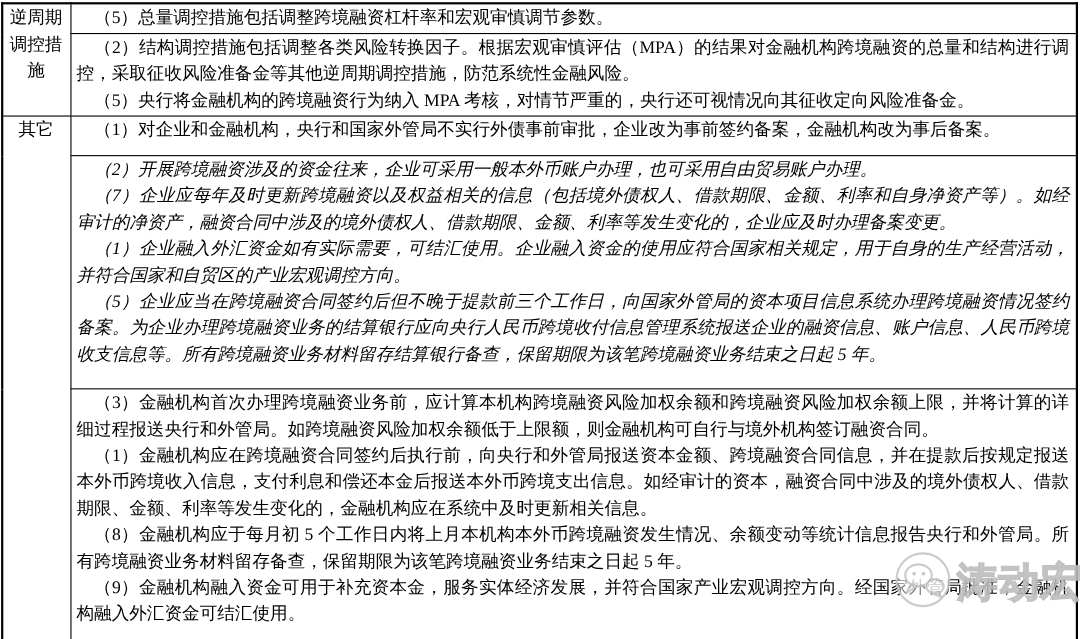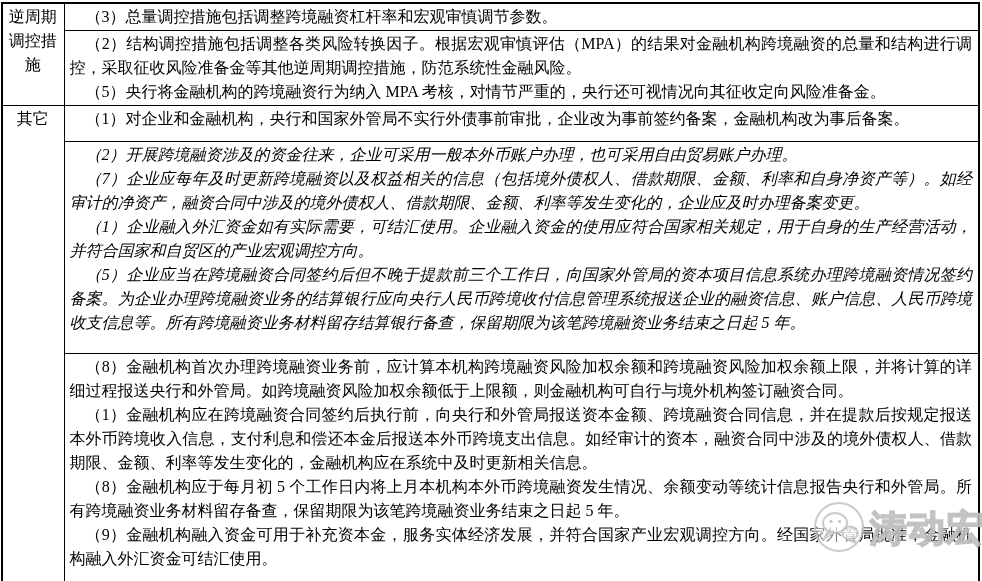--- a/index.html
+++ b/index.html
@@ -80,21 +80,21 @@
   <table class="reg-table">
     <colgroup>
       <col style="width:62px">
       <col>
     </colgroup>
     <tbody>
 
       <tr class="h27">
         <td class="row-header" rowspan="2">逆周期调控措施</td>
         <td class="single-line">
-          <p class="reg-item">（3）总量调控措施包括调整跨境融资杠杆率和宏观审慎调节参数。</p>
+          <p class="reg-item">（5）总量调控措施包括调整跨境融资杠杆率和宏观审慎调节参数。</p>
         </td>
       </tr>
       <tr class="h72">
         <td>
           <p class="reg-item">（2）结构调控措施包括调整各类风险转换因子。根据宏观审慎评估（MPA）的结果对金融机构跨境融资的总量和结构进行调控，采取征收风险准备金等其他逆周期调控措施，防范系统性金融风险。</p>
           <p class="reg-item">（5）央行将金融机构的跨境融资行为纳入 MPA 考核，对情节严重的，央行还可视情况向其征收定向风险准备金。</p>
         </td>
       </tr>
 
       <tr class="h36">
@@ -106,21 +106,21 @@
       <tr class="h212">
         <td>
           <p class="reg-item">（2）开展跨境融资涉及的资金往来，企业可采用一般本外币账户办理，也可采用自由贸易账户办理。</p>
           <p class="reg-item">（7）企业应每年及时更新跨境融资以及权益相关的信息（包括境外债权人、借款期限、金额、利率和自身净资产等）。如经审计的净资产，融资合同中涉及的境外债权人、借款期限、金额、利率等发生变化的，企业应及时办理备案变更。</p>
           <p class="reg-item">（1）企业融入外汇资金如有实际需要，可结汇使用。企业融入资金的使用应符合国家相关规定，用于自身的生产经营活动，并符合国家和自贸区的产业宏观调控方向。</p>
           <p class="reg-item">（5）企业应当在跨境融资合同签约后但不晚于提款前三个工作日，向国家外管局的资本项目信息系统办理跨境融资情况签约备案。为企业办理跨境融资业务的结算银行应向央行人民币跨境收付信息管理系统报送企业的融资信息、账户信息、人民币跨境收支信息等。所有跨境融资业务材料留存结算银行备查，保留期限为该笔跨境融资业务结束之日起 5 年。</p>
         </td>
       </tr>
       <tr class="h228">
         <td>
-          <p class="reg-item">（8）金融机构首次办理跨境融资业务前，应计算本机构跨境融资风险加权余额和跨境融资风险加权余额上限，并将计算的详细过程报送央行和外管局。如跨境融资风险加权余额低于上限额，则金融机构可自行与境外机构签订融资合同。</p>
+          <p class="reg-item">（3）金融机构首次办理跨境融资业务前，应计算本机构跨境融资风险加权余额和跨境融资风险加权余额上限，并将计算的详细过程报送央行和外管局。如跨境融资风险加权余额低于上限额，则金融机构可自行与境外机构签订融资合同。</p>
           <p class="reg-item">（1）金融机构应在跨境融资合同签约后执行前，向央行和外管局报送资本金额、跨境融资合同信息，并在提款后按规定报送本外币跨境收入信息，支付利息和偿还本金后报送本外币跨境支出信息。如经审计的资本，融资合同中涉及的境外债权人、借款期限、金额、利率等发生变化的，金融机构应在系统中及时更新相关信息。</p>
           <p class="reg-item">（8）金融机构应于每月初 5 个工作日内将上月本机构本外币跨境融资发生情况、余额变动等统计信息报告央行和外管局。所有跨境融资业务材料留存备查，保留期限为该笔跨境融资业务结束之日起 5 年。</p>
           <p class="reg-item">（9）金融机构融入资金可用于补充资本金，服务实体经济发展，并符合国家产业宏观调控方向。经国家外管局批准，金融机构融入外汇资金可结汇使用。</p>
         </td>
       </tr>
     </tbody>
   </table>
 
   <div class="watermark">
     <span style="display:inline-block;margin-right:4px;">

